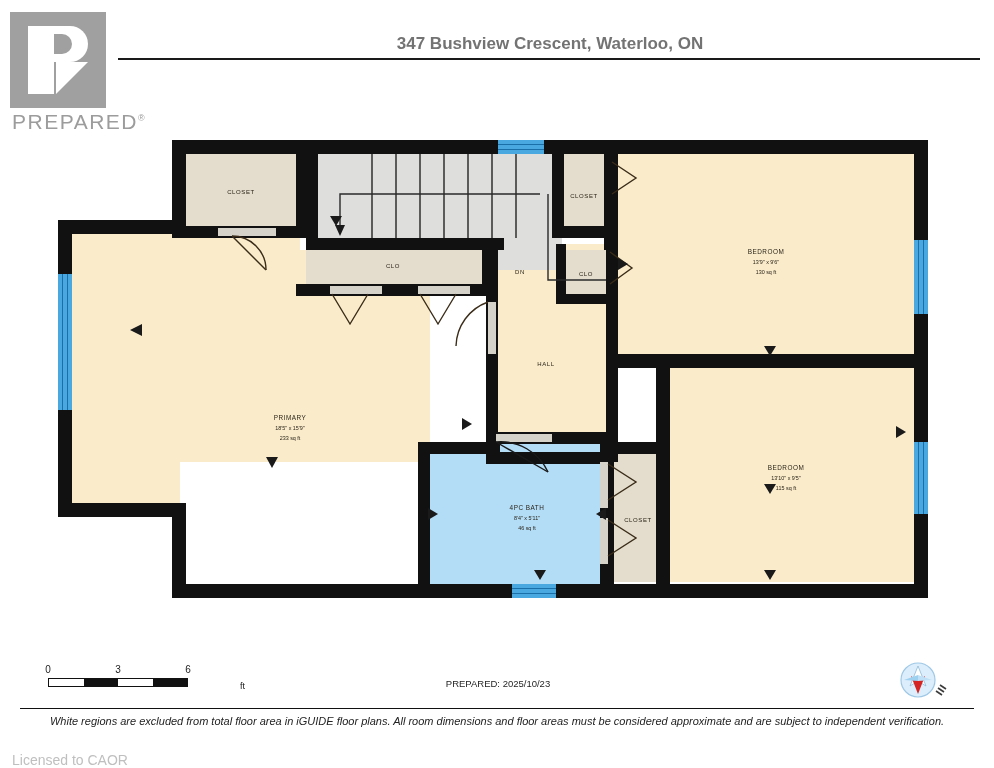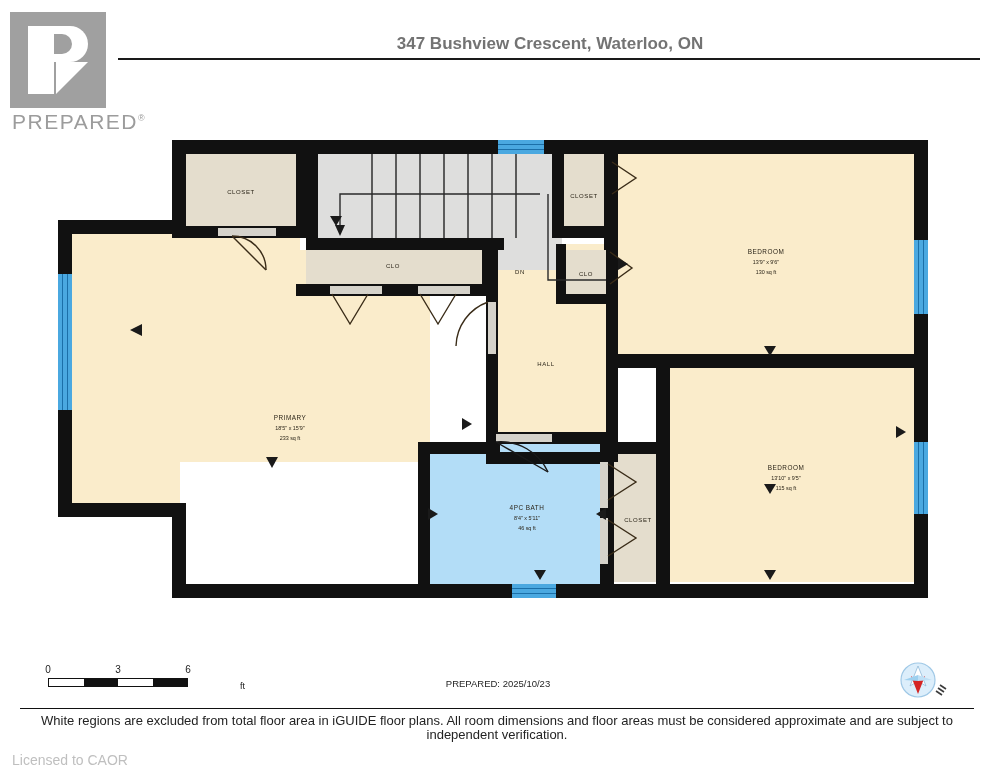--- a/index.html
+++ b/index.html
@@ -103,21 +103,21 @@
   #prepared {
     position: absolute; left: 1px; top: 36px; width: 994px;
     text-align: center; font-size: 9.5px; color: #1f1f1f;
   }
 
   #compass { position: absolute; left: 894px; top: 16px; width: 56px; height: 48px; }
 
   #disclaimer-rule { position: absolute; left: 20px; top: 66px; width: 954px; height: 1px; background: #111111; }
   #disclaimer {
     position: absolute; left: 20px; top: 72px; width: 954px;
-    text-align: center; font-size: 13px; color: #232323; line-height: 14px;
+    text-align: center; font-size: 11px; color: #232323; line-height: 14px; font-style: italic;
   }
   #license {
     position: absolute; left: 12px; top: 110px;
     font-size: 14px; color: #bfbfbf;
   }
 </style>
 </head>
 <body>
 
 <div id="page">

